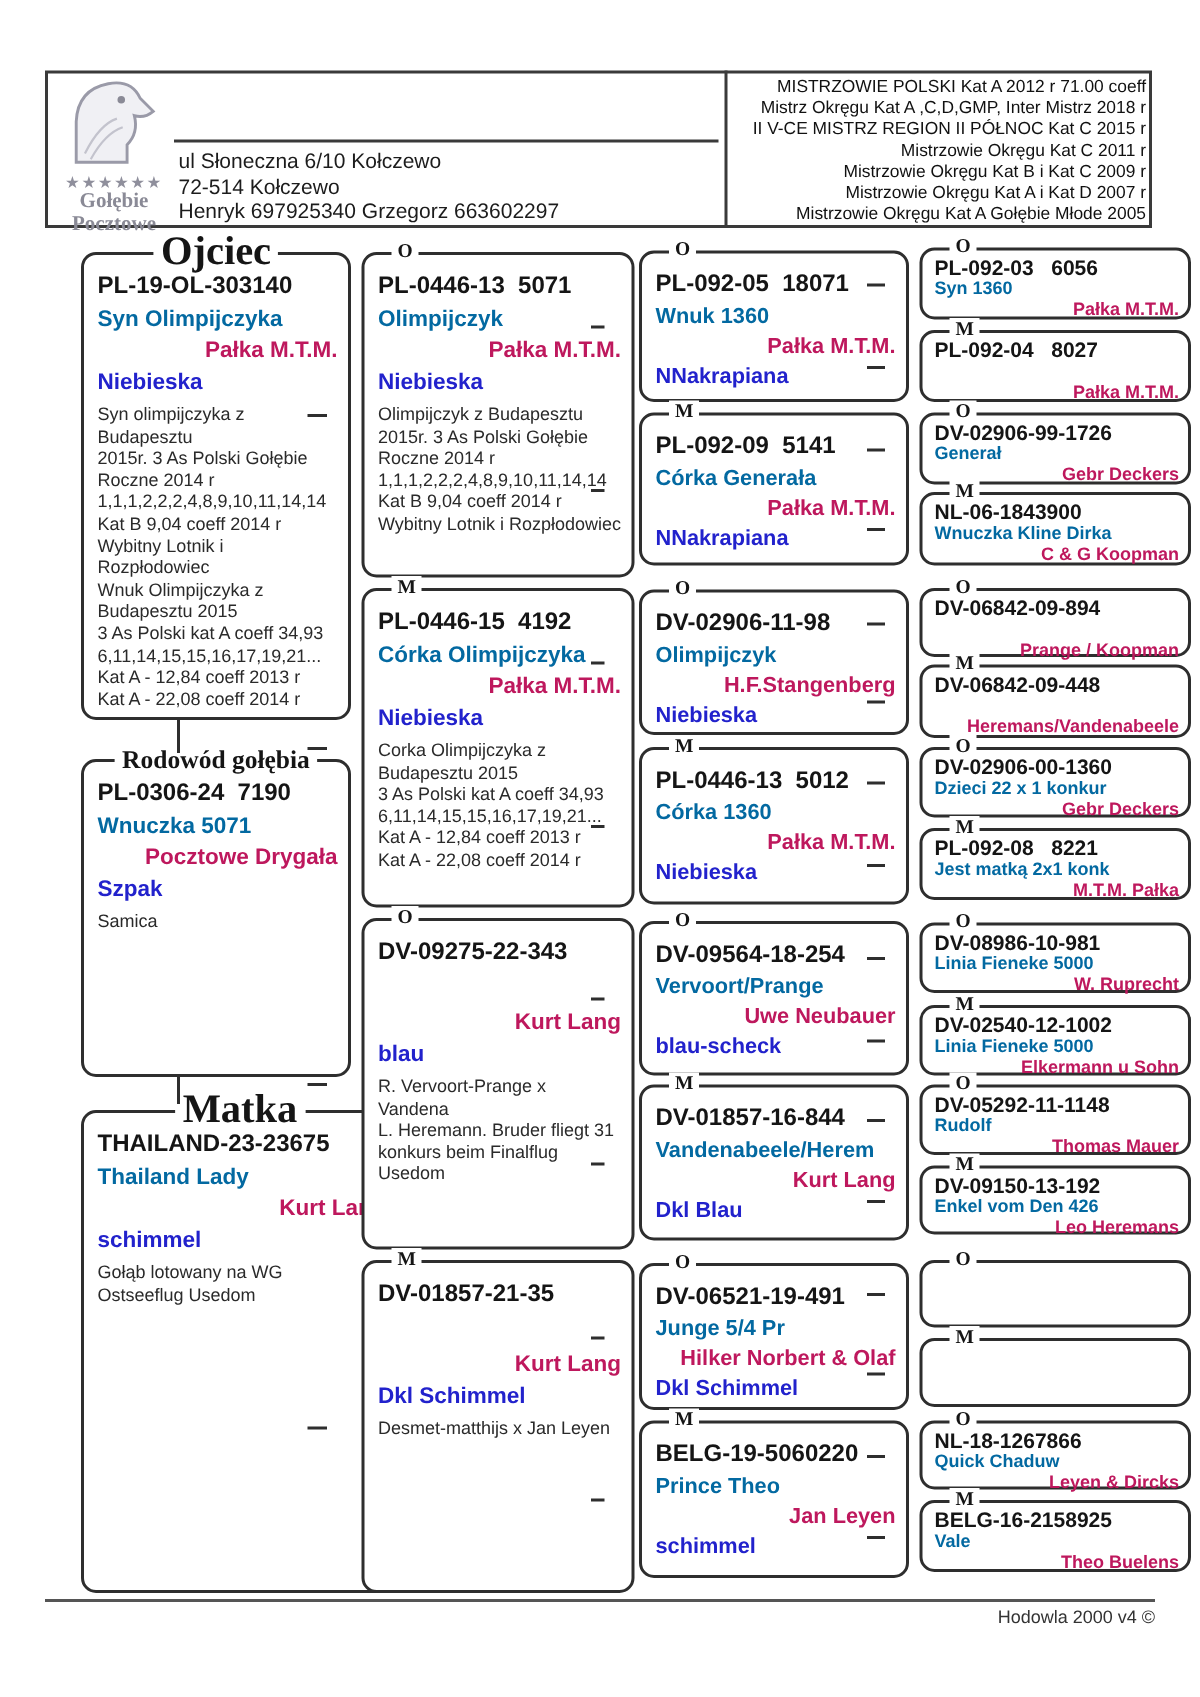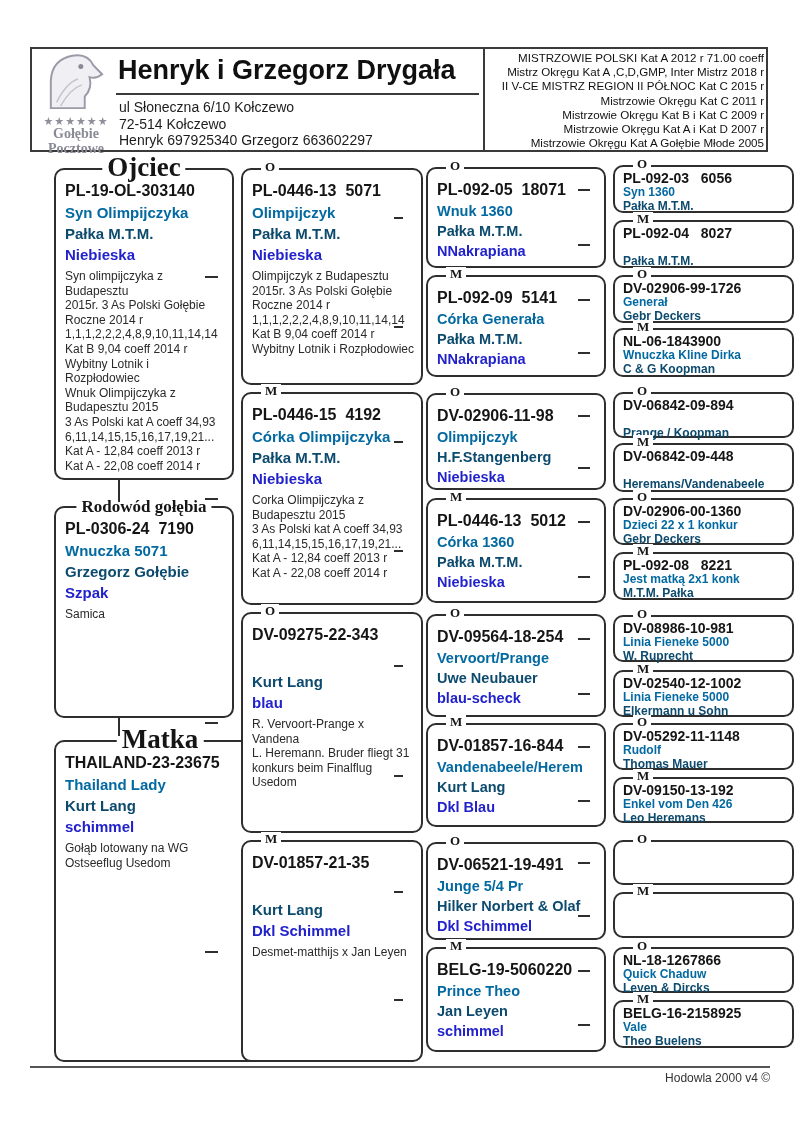--- a/index.html
+++ b/index.html
@@ -21,21 +21,21 @@
   .block{position:absolute;border:2px solid #2e2e2e;border-radius:10px;background:#fff;box-sizing:border-box;padding:9px 7px 0 9px;margin-left:24px;}
   .legend{position:absolute;background:#fff;padding:0 5px;font-family:"Liberation Serif",serif;font-weight:bold;color:#151515;}
   .legend.sex{top:-10px;left:18px;font-size:13px;line-height:13px;padding:0 4px;}
   .legend.big{left:50%;transform:translateX(-50%);font-size:27px;line-height:24px;top:-15px;white-space:nowrap;}
   .legend.mid{left:50%;transform:translateX(-50%);font-size:17px;line-height:15px;top:-9px;white-space:nowrap;}
   .ring{font-weight:bold;color:#151515;white-space:pre;}
   .c1 .ring,.c2 .ring{font-size:16px;line-height:23px;}
   .c3 .ring{font-size:16px;line-height:23px;}
   .c4 .ring{font-size:14px;line-height:16px;}
   .nm{font-weight:bold;}
-  .g{color:#0369a1;} .r{color:#0c4a6e;} .b{color:#2222cc;}
+  .g{color:#0369a1;} .r{color:#be185d;text-align:right;} .b{color:#2222cc;}
   .c1 .nm,.c2 .nm{font-size:15px;line-height:21px;}
   .c3 .nm{font-size:14.5px;line-height:20px;}
   .c4 .nm{font-size:12px;line-height:13.5px;}
   .desc{font-size:12px;line-height:14.6px;color:#2a2a2a;white-space:pre-line;margin-top:4px;}
   .gap{min-height:25px;}
   .gap4{min-height:13.5px;}
 
   .conn{position:absolute;background:#2e2e2e;}
 
   
@@ -54,21 +54,20 @@
     <svg width="64" height="62" viewBox="0 0 64 64">
       <path d="M6 60 L6 32 Q7 10 28 6 Q44 3 50 16 L59 25 Q53 30 46 28 Q49 40 41 48 L41 60 Z" fill="#f0f0f4" stroke="#9a9aa8" stroke-width="2"></path>
       <circle cx="37" cy="17" r="2.6" fill="#8a8a96"></circle>
       <path d="M12 54 Q22 34 34 30 M16 58 Q26 40 38 36" stroke="#c3c3cd" stroke-width="1.5" fill="none"></path>
     </svg>
     <div class="stars">★★★★★★</div>
     <div class="logo-line">Gołębie</div>
     <div class="logo-line">Pocztowe</div>
   </div>
 
-  <div id="title">Henryk i Grzegorz Drygała</div>
   <div id="title-underline"></div>
   <div class="addr" id="addr1">ul Słoneczna 6/10 Kołczewo</div>
   <div class="addr" id="addr2">72-514 Kołczewo</div>
   <div class="addr" id="addr3">Henryk 697925340 Grzegorz 663602297</div>
 
   <div id="achievements">
     <div>MISTRZOWIE POLSKI Kat A  2012 r 71.00 coeff</div>
     <div>Mistrz Okręgu Kat A ,C,D,GMP, Inter Mistrz 2018 r</div>
     <div>II V-CE MISTRZ REGION II PÓŁNOC Kat C 2015 r</div>
     <div>Mistrzowie Okręgu Kat C 2011 r</div>
@@ -94,21 +93,21 @@
 3 As Polski kat A coeff 34,93
 6,11,14,15,15,16,17,19,21...
 Kat A - 12,84 coeff 2013 r
 Kat A - 22,08 coeff 2014 r</div>
   </div>
 
   <div class="block c1" style="left:30px;top:506px;width:180px;height:212px;">
     <span class="legend mid">Rodowód gołębia</span>
     <div class="ring">PL-0306-24  7190</div>
     <div class="nm g">Wnuczka 5071</div>
-    <div class="nm r">Grzegorz Gołębie</div>
+    <div class="nm r">Pocztowe Drygała</div>
     <div class="nm b">Szpak</div>
     <div class="desc">Samica</div>
   </div>
 
   <div class="block c1" style="left:30px;top:740px;width:212px;height:322px;">
     <span class="legend big">Matka</span>
     <div class="ring">THAILAND-23-23675</div>
     <div class="nm g">Thailand Lady</div>
     <div class="nm r">Kurt Lang</div>
     <div class="nm b">schimmel</div>

